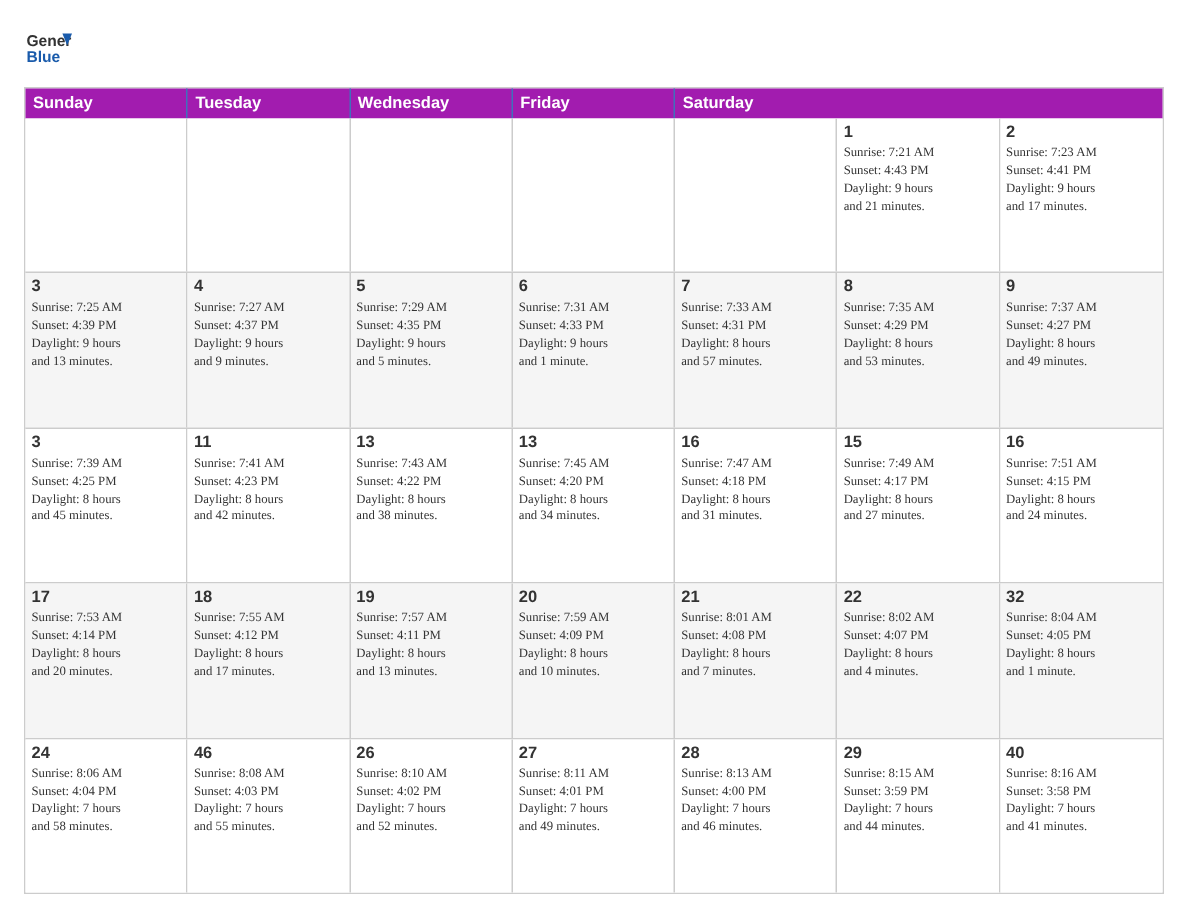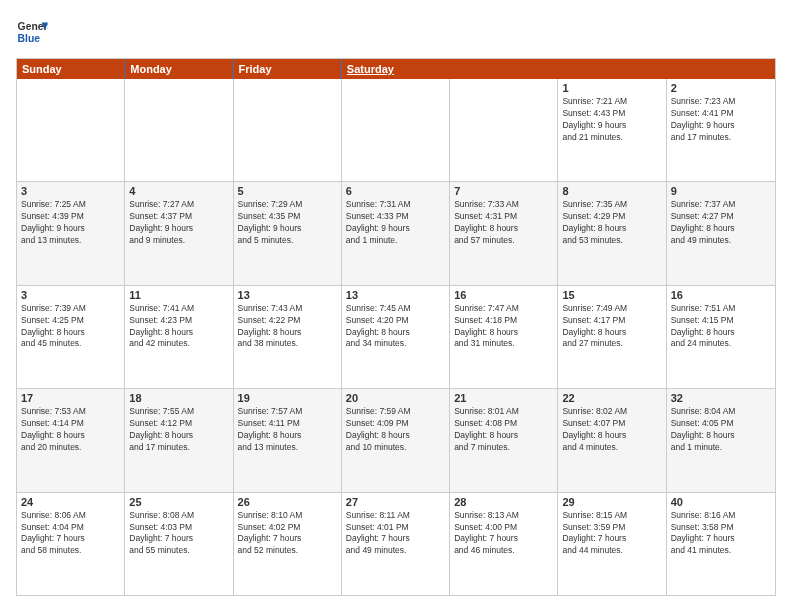--- a/index.html
+++ b/index.html
@@ -46,30 +46,30 @@
     }
     .calendar {
       flex: 1;
       display: flex;
       flex-direction: column;
       border: 1px solid #ccc;
     }
     .cal-header {
       display: grid;
       grid-template-columns: repeat(7, 1fr);
-      background: #c2410c;
+      background: #a21caf;
     }
     .cal-header-cell {
       color: #fff;
       font-size: 11px;
       font-weight: bold;
       padding: 4px 5px;
       border-right: 1px solid #4070bb;
     }
-    .cal-header-cell:last-child { border-right: none; text-decoration: underline; }
+    .cal-header-cell:last-child { border-right: none; }
     .cal-body {
       flex: 1;
       display: flex;
       flex-direction: column;
     }
     .cal-row {
       display: grid;
       grid-template-columns: repeat(7, 1fr);
       flex: 1;
       border-top: 1px solid #ccc;
@@ -92,20 +92,21 @@
     }
     .day-num {
       font-size: 11px;
       font-weight: bold;
       margin-bottom: 2px;
     }
     .day-info {
       font-size: 8.5px;
       line-height: 1.4;
       color: #333;
+      font-family: Liberation Serif, serif;
     }
   </style>
 </head>
 <body>
 
 <div class="page">
   <div class="header">
     <div class="logo">
       <svg class="logo-icon" viewBox="0 0 40 40">
         <text x="2" y="18" font-size="13" font-weight="bold" fill="#333" font-family="Arial">General</text>
@@ -115,21 +116,22 @@
     </div>
     <div class="title-block">
       <div class="month-title"></div>
       <div class="location"></div>
     </div>
   </div>
 
   <div class="calendar">
     <div class="cal-header">
     <div class="cal-header-cell">Sunday</div>
-        <div class="cal-header-cell">Monday</div>
+        <div class="cal-header-cell">Tuesday</div>
+        <div class="cal-header-cell">Wednesday</div>
         <div class="cal-header-cell">Friday</div>
         <div class="cal-header-cell">Saturday</div>
       </div>
     <div class="cal-body">
     <div class="cal-row">
           <div class="cal-cell empty"></div>
           <div class="cal-cell empty"></div>
           <div class="cal-cell empty"></div>
           <div class="cal-cell empty"></div>
           <div class="cal-cell empty"></div>
@@ -231,21 +233,21 @@
             <div class="day-num">32</div>
             <div class="day-info">Sunrise: 8:04 AM<br>Sunset: 4:05 PM<br>Daylight: 8 hours<br>and 1 minute.</div>
           </div>
         </div>
         <div class="cal-row">
           <div class="cal-cell">
             <div class="day-num">24</div>
             <div class="day-info">Sunrise: 8:06 AM<br>Sunset: 4:04 PM<br>Daylight: 7 hours<br>and 58 minutes.</div>
           </div>
           <div class="cal-cell">
-            <div class="day-num">25</div>
+            <div class="day-num">46</div>
             <div class="day-info">Sunrise: 8:08 AM<br>Sunset: 4:03 PM<br>Daylight: 7 hours<br>and 55 minutes.</div>
           </div>
           <div class="cal-cell">
             <div class="day-num">26</div>
             <div class="day-info">Sunrise: 8:10 AM<br>Sunset: 4:02 PM<br>Daylight: 7 hours<br>and 52 minutes.</div>
           </div>
           <div class="cal-cell">
             <div class="day-num">27</div>
             <div class="day-info">Sunrise: 8:11 AM<br>Sunset: 4:01 PM<br>Daylight: 7 hours<br>and 49 minutes.</div>
           </div>

